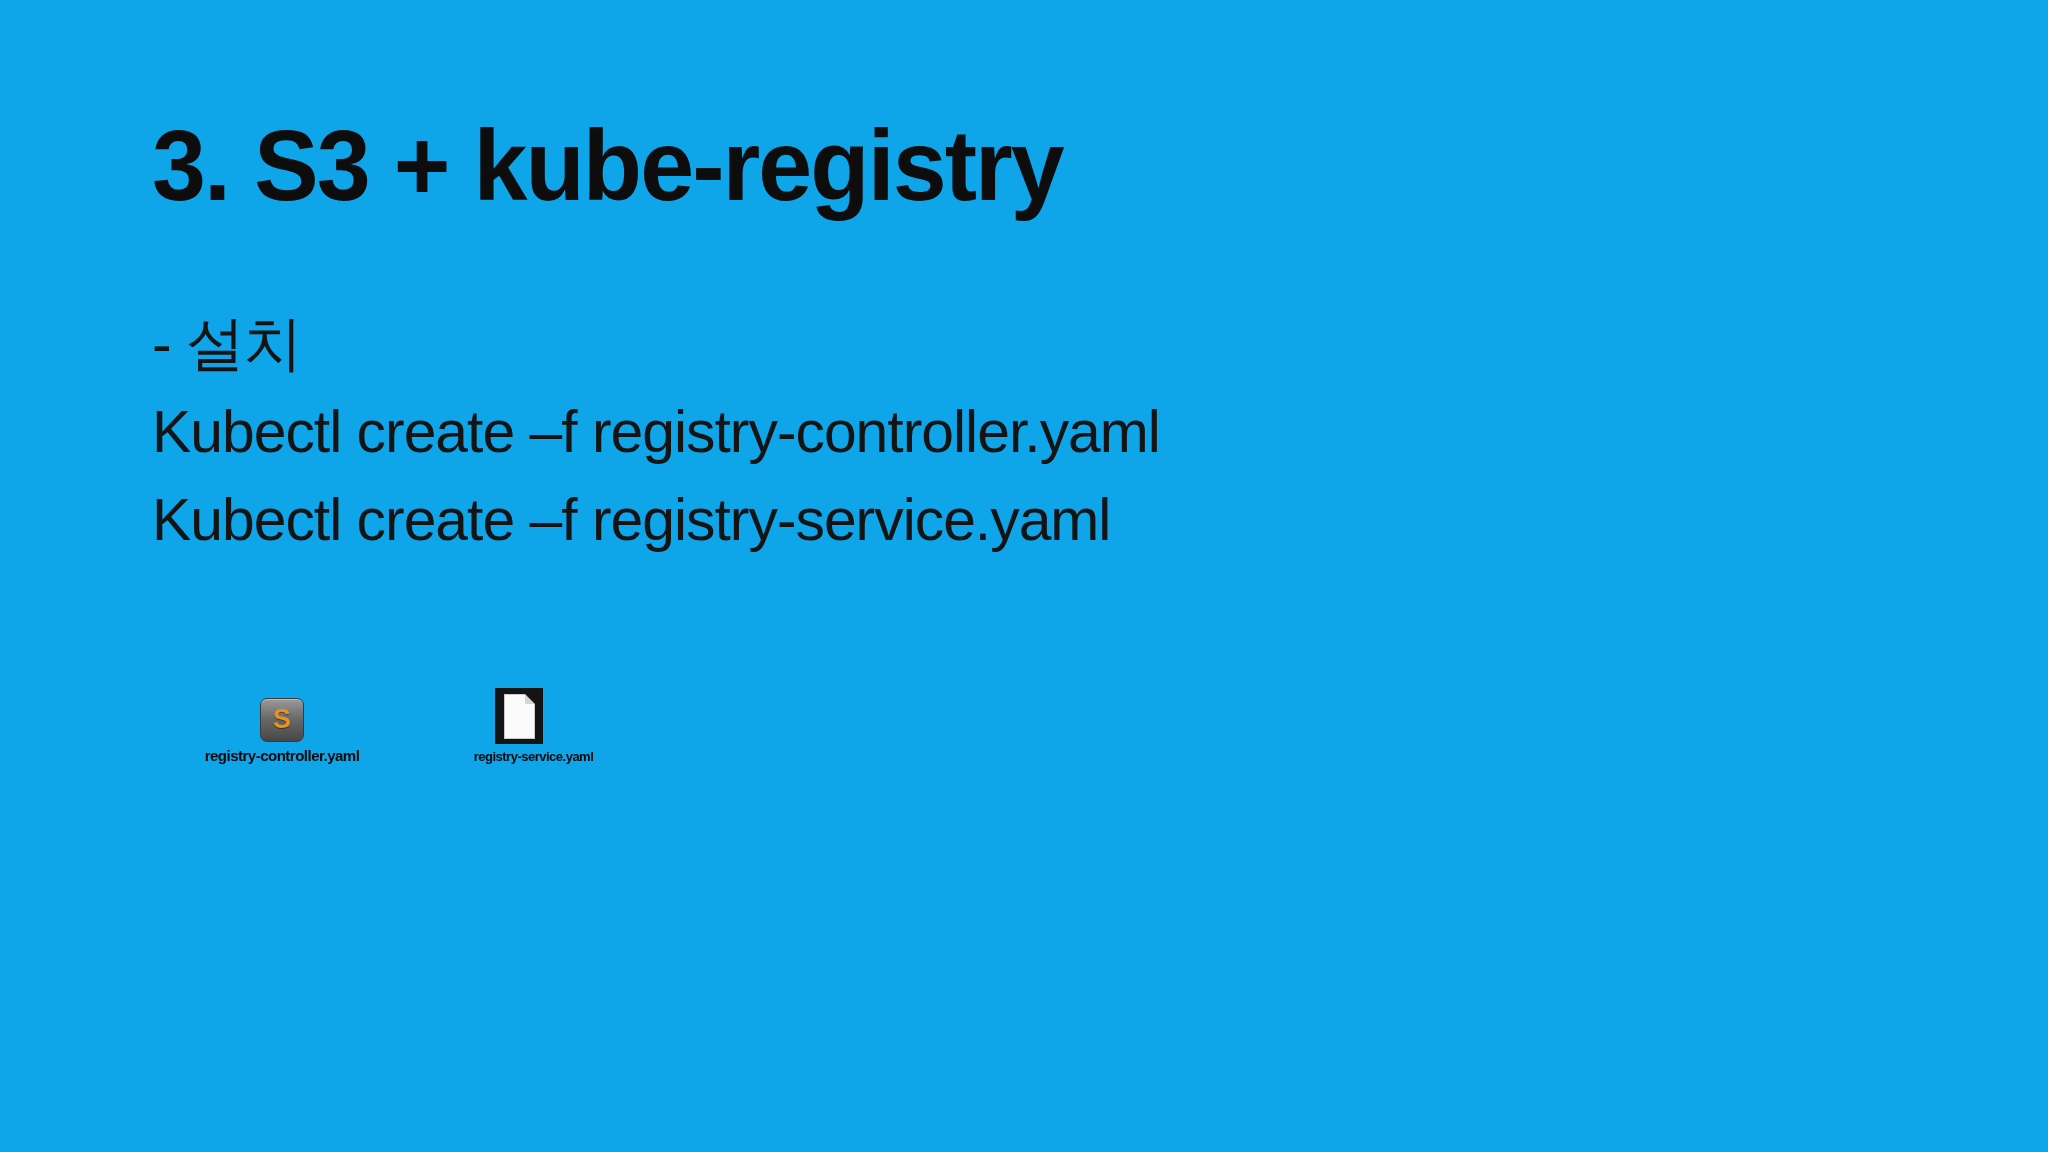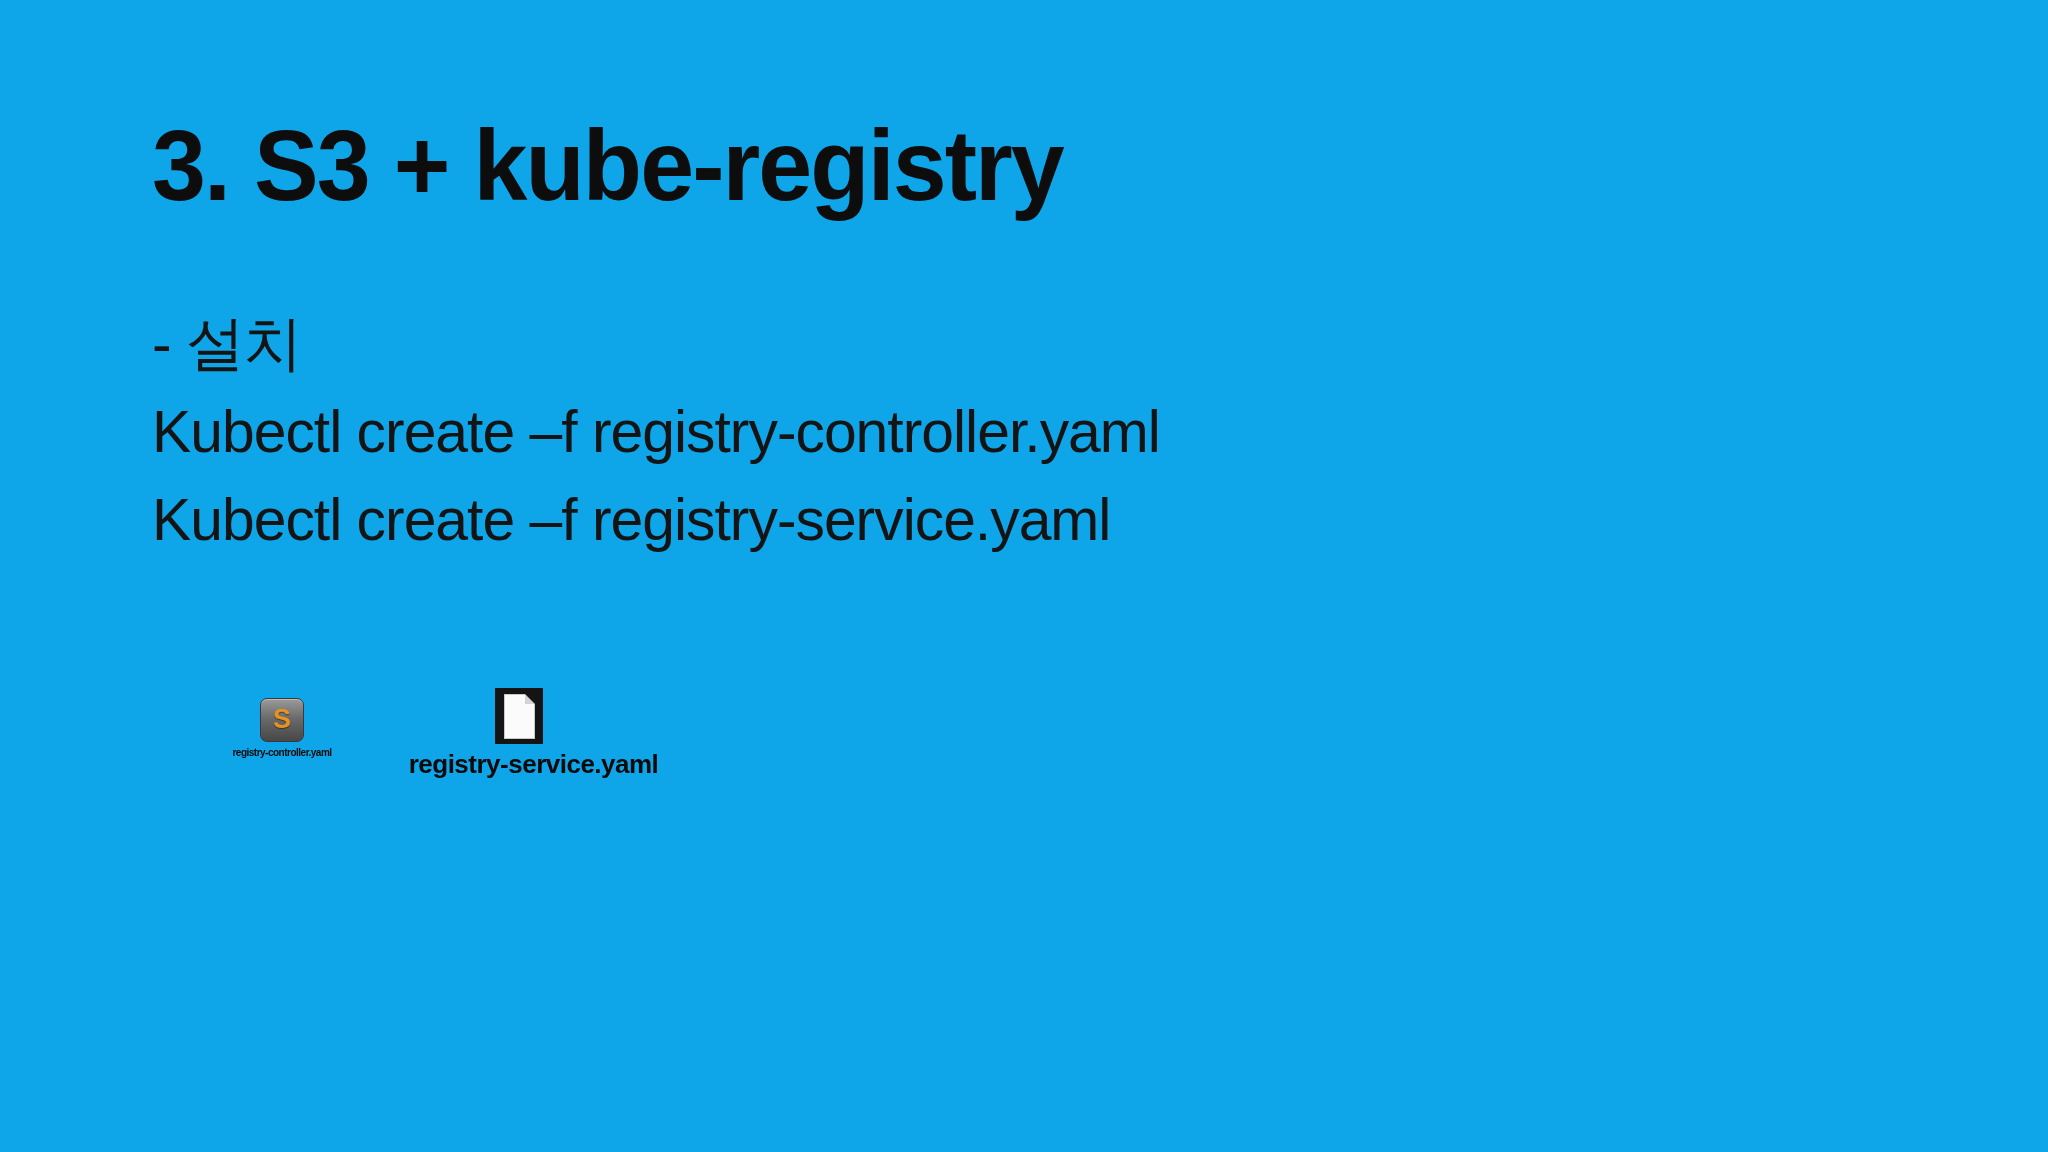--- a/index.html
+++ b/index.html
@@ -105,22 +105,22 @@
     border-right: 10px solid #141414;
   }
 
   .file-label {
     margin-top: 5px;
     font-weight: 700;
     color: #0a0a0a;
     white-space: nowrap;
     letter-spacing: -0.5px;
   }
-  #file-controller .file-label { font-size: 10px; }
-  #file-service    .file-label { font-size: 26px; margin-left: 29px; }
+  #file-controller .file-label { font-size: 15px; }
+  #file-service    .file-label { font-size: 13px; margin-left: 29px; }
 </style>
 </head>
 <body>
 
 <div class="slide">
 
   <div class="slide-title">3. S3 + kube-registry</div>
 
   <div class="slide-body">
     <div>- 설치</div>

